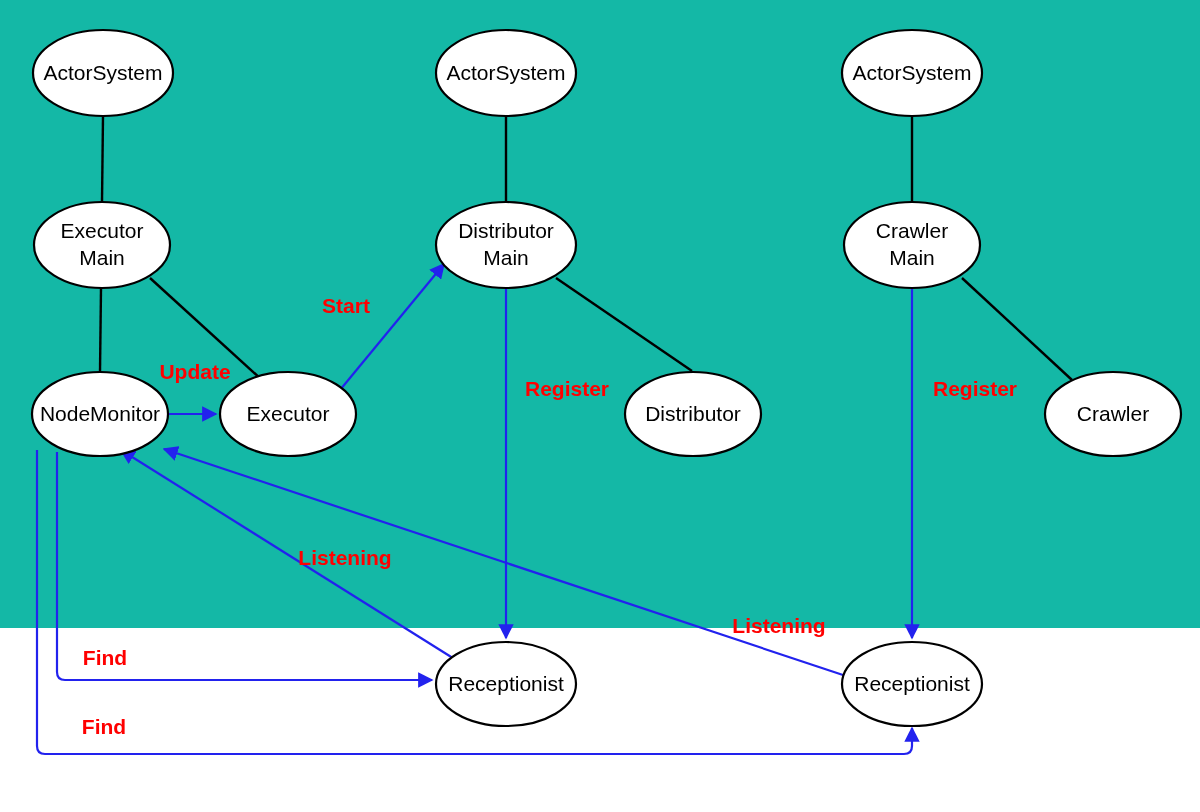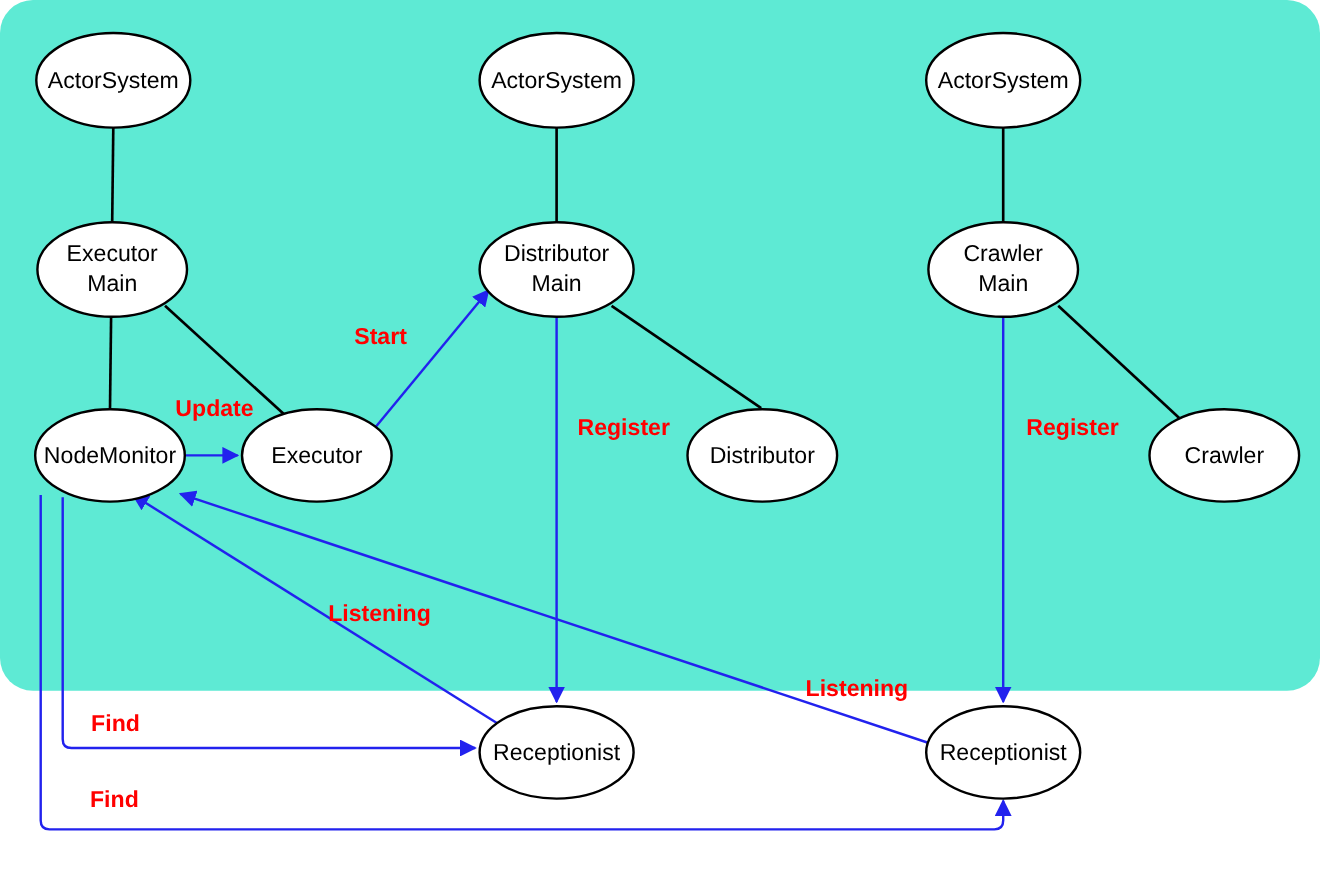--- a/index.html
+++ b/index.html
@@ -11,22 +11,21 @@
   body {
     width: 1200px;
     height: 812px;
     font-family: "Liberation Sans", sans-serif;
     overflow: hidden;
   }
   #diagram-root {
     position: relative;
     width: 1200px;
     height: 628px;
-    background: #5eead4;
-    border-radius: 30px;
+    background: #14b8a6;
   }
   svg#graph {
     display: block;
     width: 1200px;
     height: 812px;
   }
   .node-ellipse {
     fill: #ffffff;
     stroke: #000000;
     stroke-width: 2.2;

